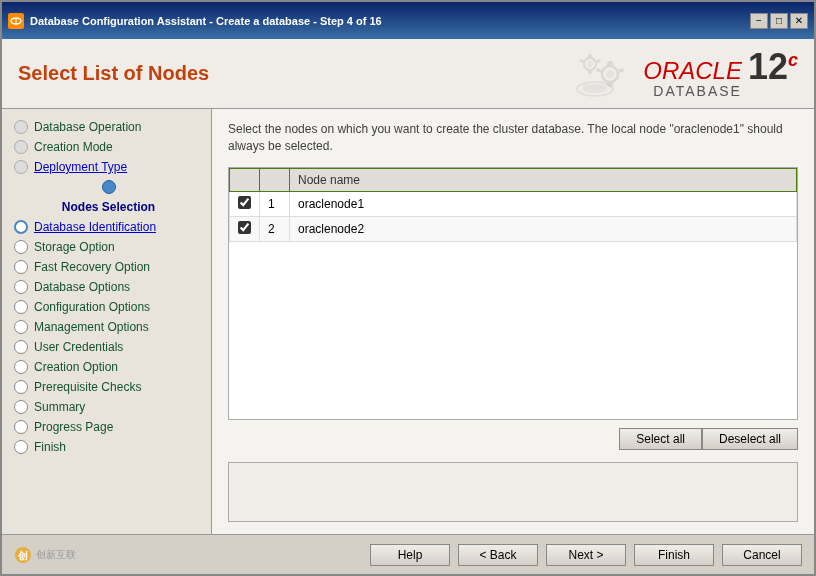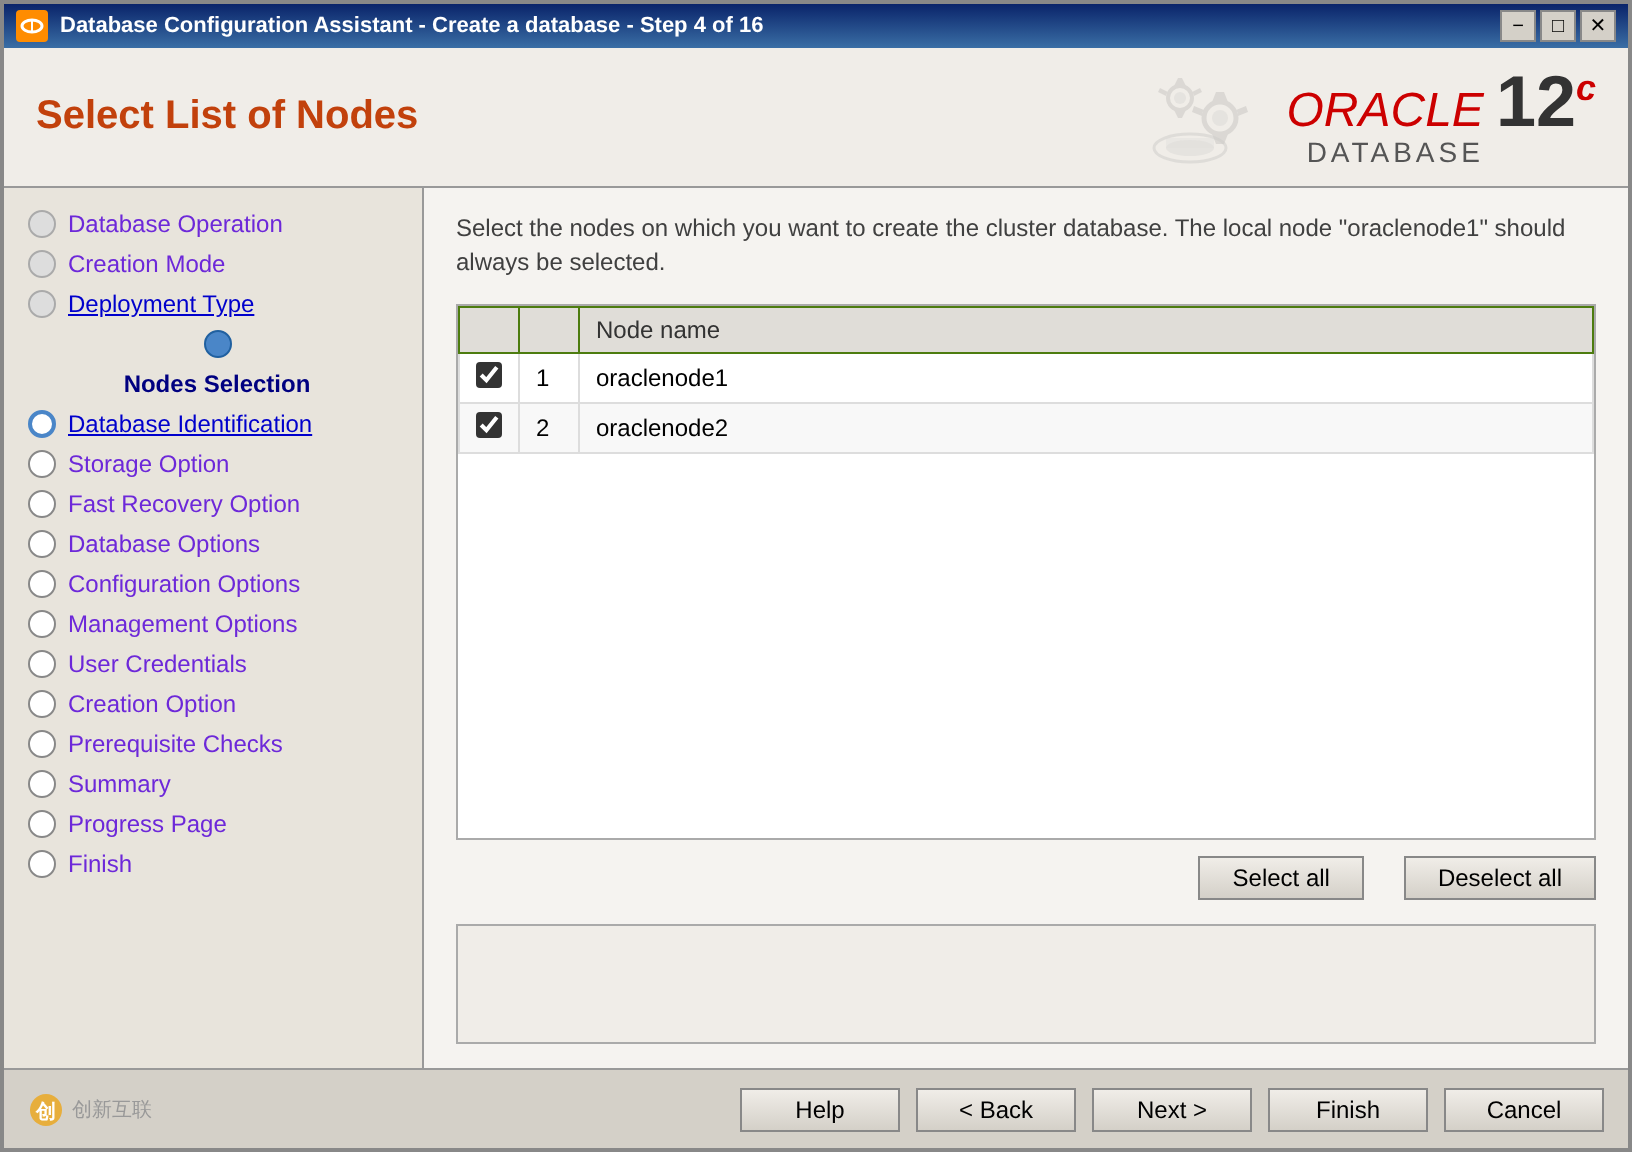--- a/index.html
+++ b/index.html
@@ -22,21 +22,21 @@
       background: #d4d0c8;
     }
 
     .titlebar {
       background: linear-gradient(to bottom, #0a246a, #3a6ea5);
       color: white;
       padding: 3px 6px;
       display: flex;
       align-items: center;
       justify-content: space-between;
-      height: 22px;
+      height: 37px;
       flex-shrink: 0;
     }
 
     .titlebar-left {
       display: flex;
       align-items: center;
       gap: 6px;
     }
 
     .titlebar-icon {
@@ -122,21 +122,21 @@
       flex-direction: column;
     }
 
     .sidebar-item.link {
       color: #0000cc;
       text-decoration: underline;
       cursor: pointer;
     }
 
     .sidebar-item.disabled {
-      color: #6d28d9;
+      color: #14532d;
     }
 
     .step-indicator {
       width: 14px;
       height: 14px;
       border-radius: 50%;
       border: 1.5px solid #888;
       flex-shrink: 0;
       display: flex;
       align-items: center;
@@ -217,21 +217,21 @@
     .node-checkbox {
       width: 13px;
       height: 13px;
       accent-color: #333;
     }
 
     
     .button-row {
       display: flex;
       justify-content: flex-end;
-      gap: 20px;
+      gap: 0;
       margin-bottom: 8px;
     }
 
     .btn {
       padding: 3px 16px;
       background: linear-gradient(to bottom, #f0ede8, #d4d0c8);
       border: 1px solid #888;
       cursor: pointer;
       font-size: 12px;
       min-width: 80px;

